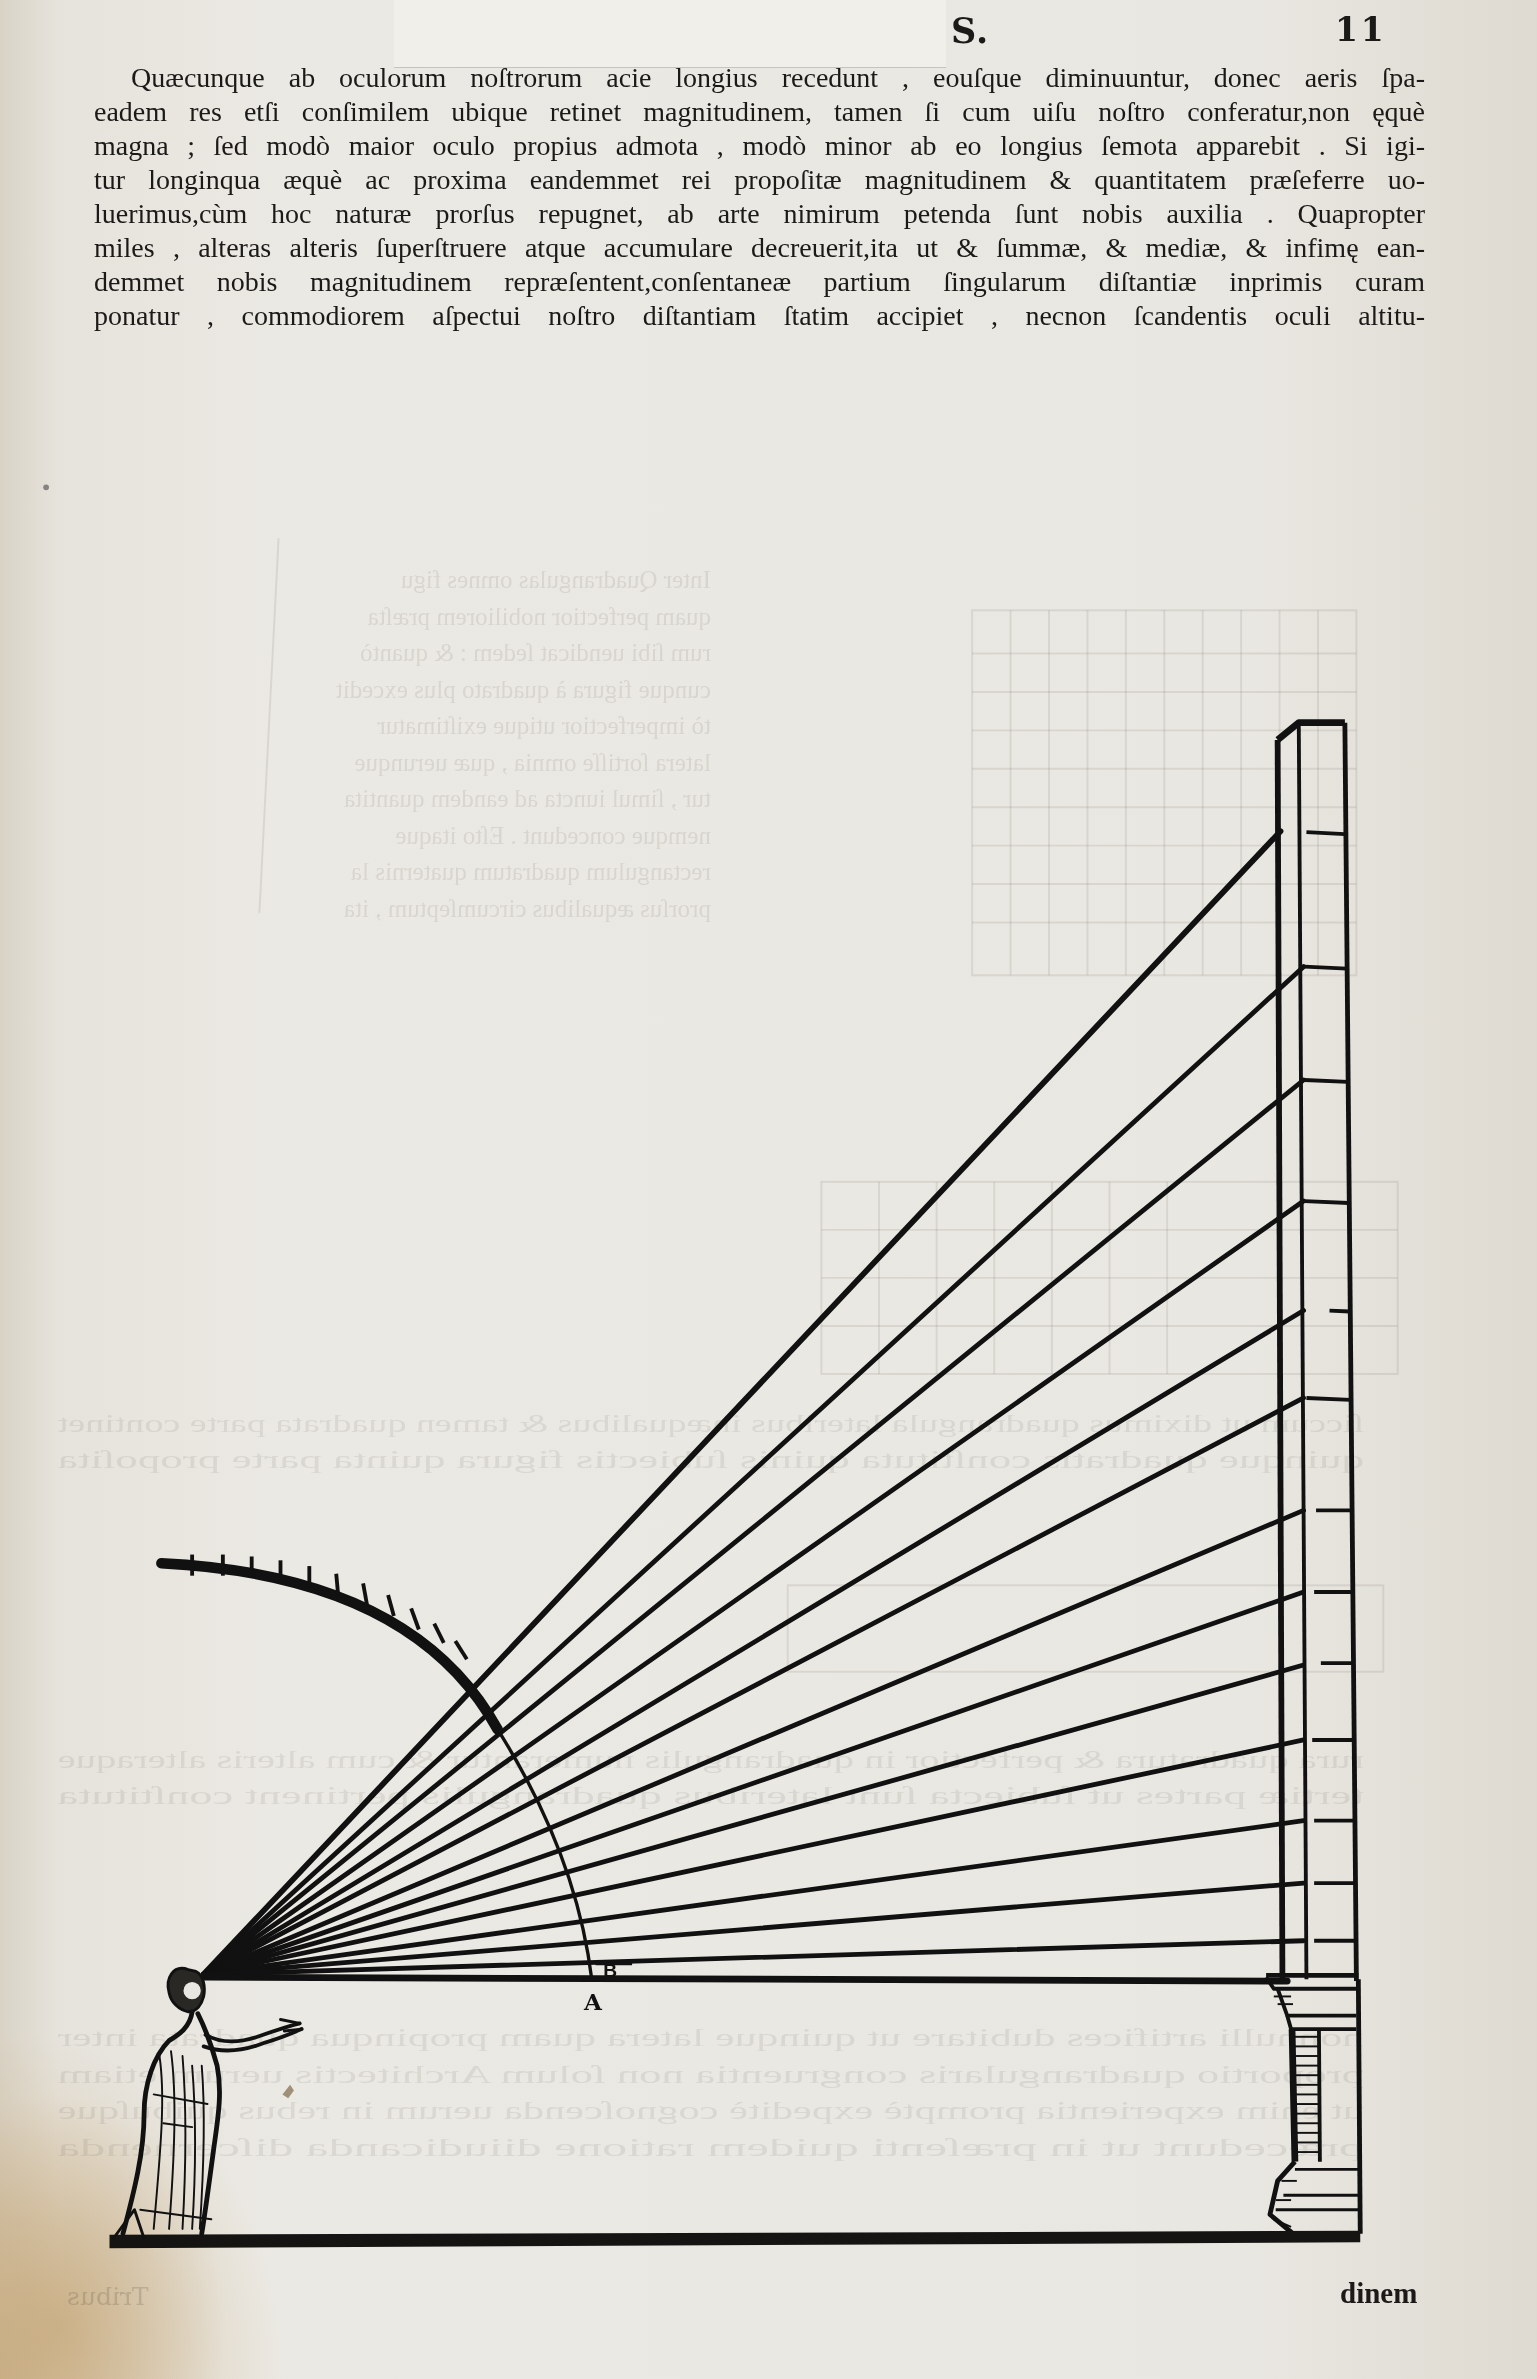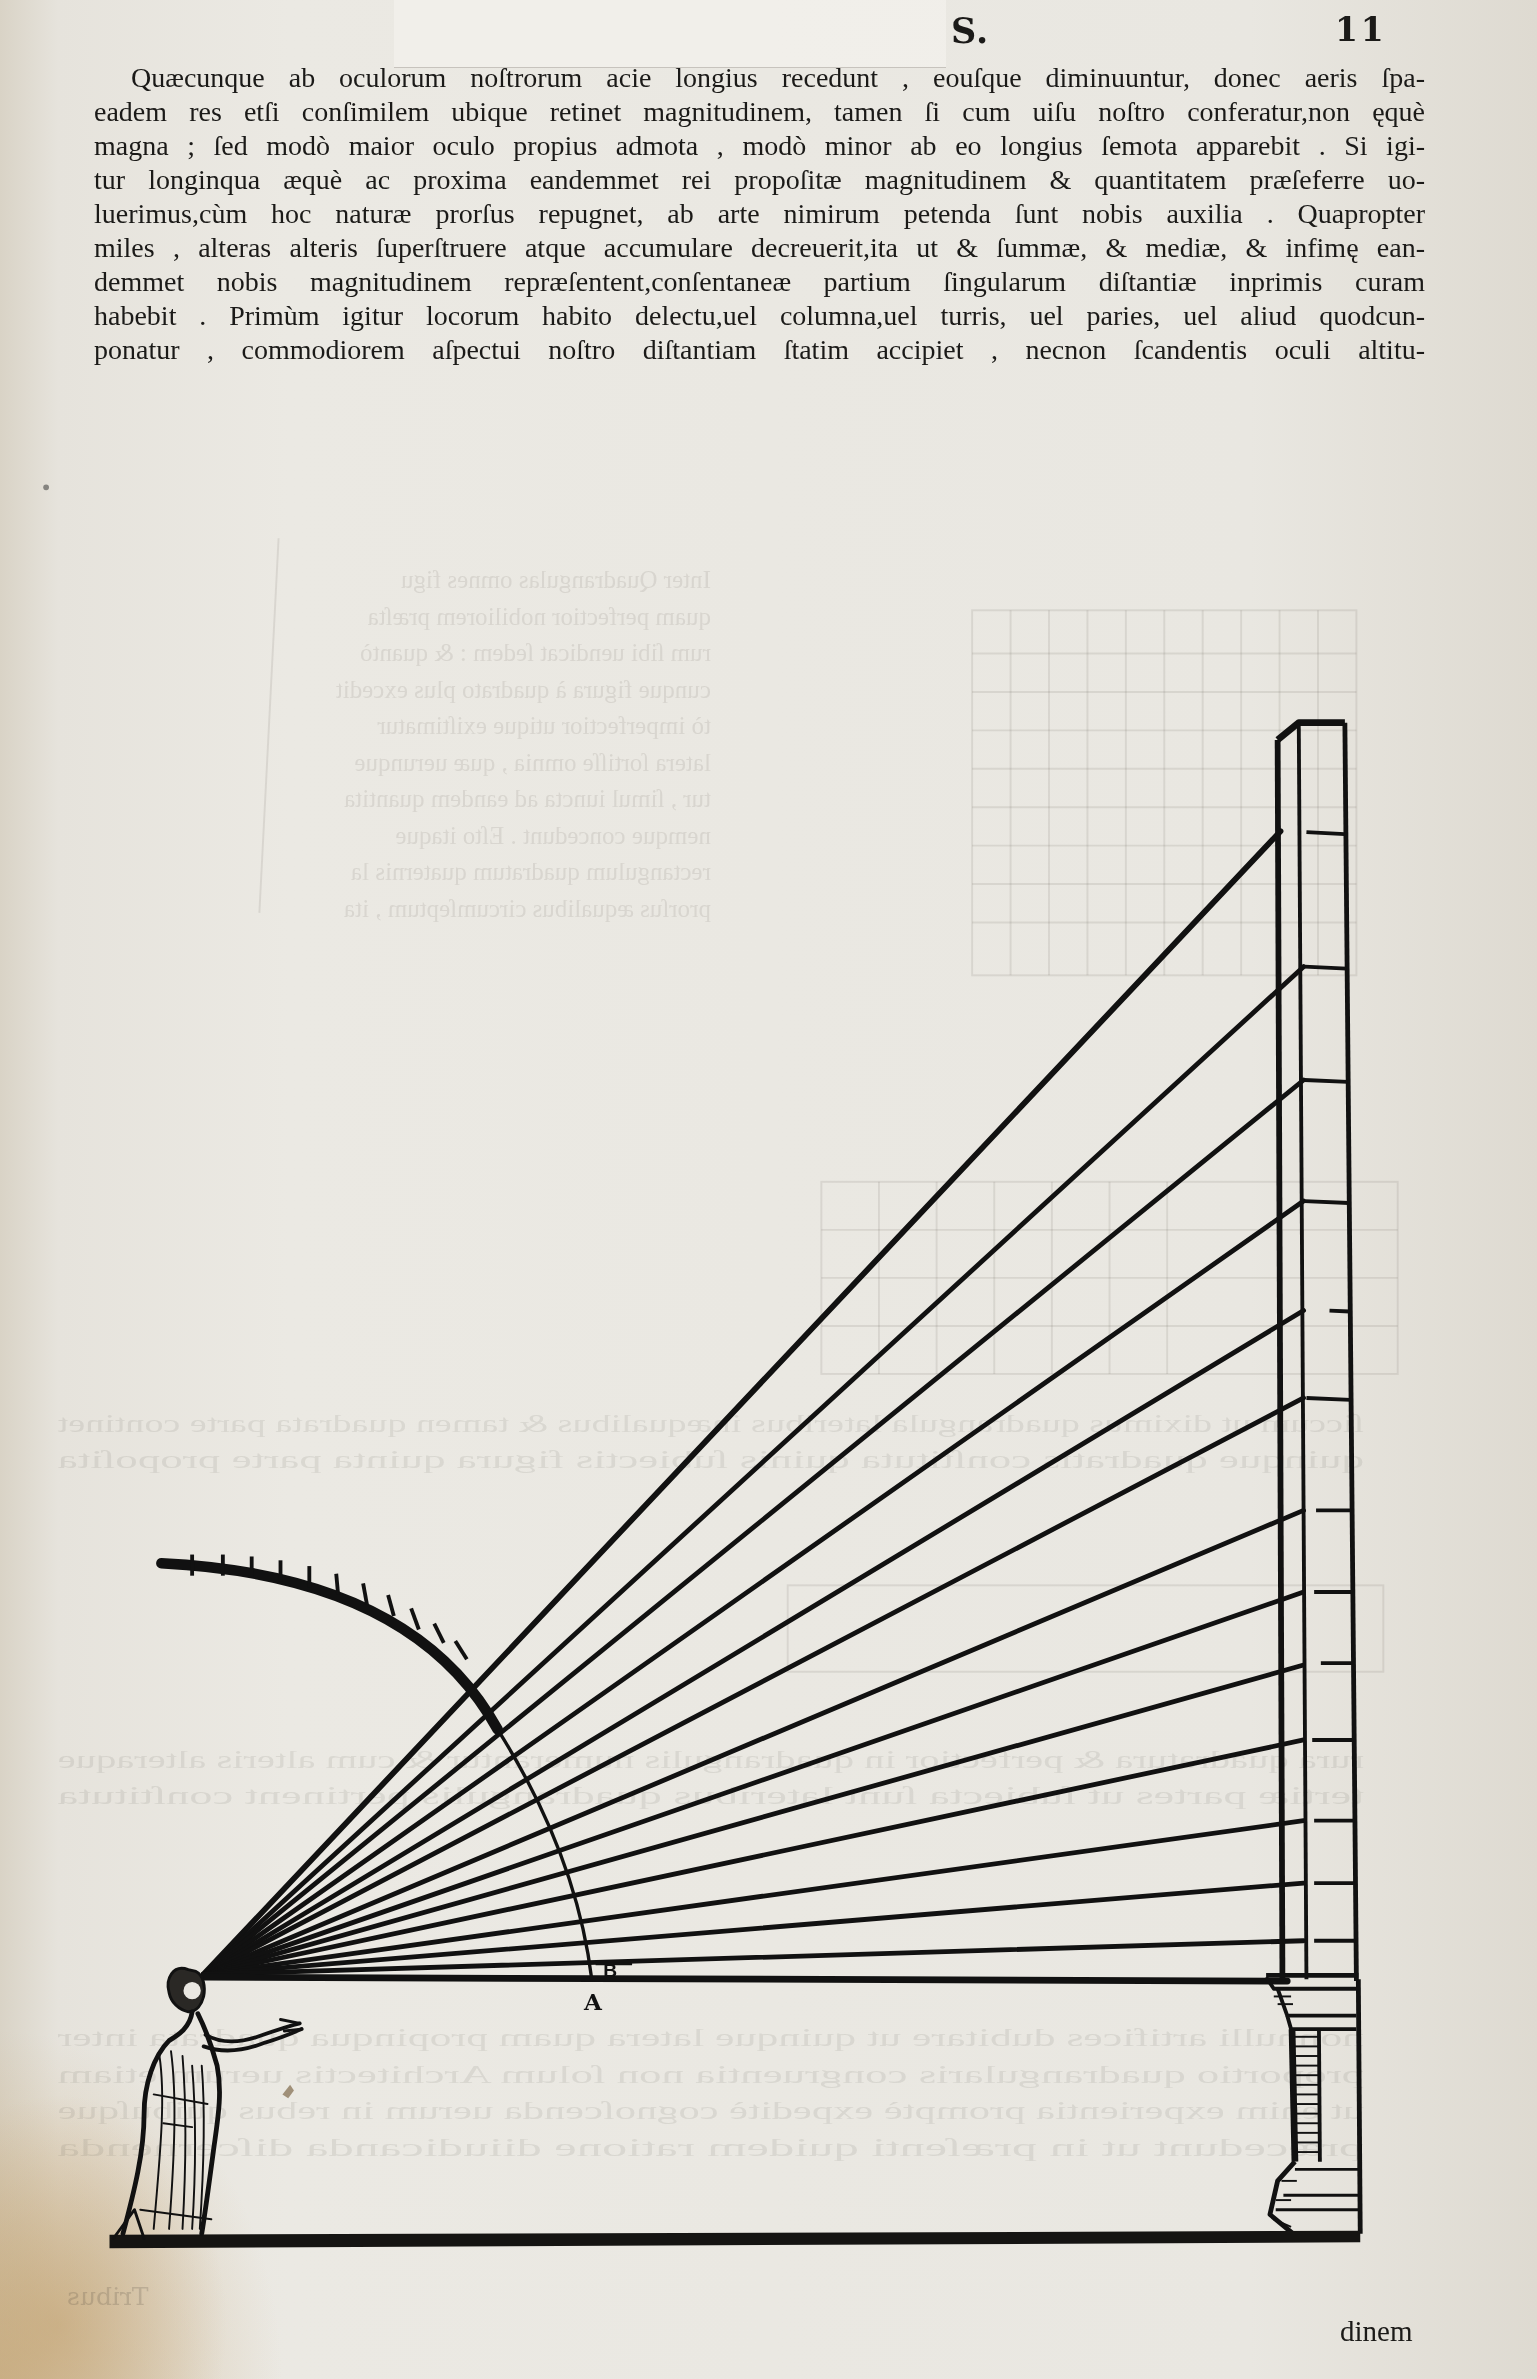--- a/index.html
+++ b/index.html
@@ -41,42 +41,41 @@
     text-align-last:justify; text-align:justify;
   }
   .main-text .line.indent { padding-left:37px; }
   .main-text .line.last { text-align-last:justify; }
   .catchword-left {
     position:absolute; left:67px; top:2282px; font-size:25px;
     color:rgba(60,55,50,0.18); transform:scaleX(-1);
   }
   .catchword {
     position:absolute; left:1340px; top:2277px;
-    font-family:"Liberation Serif",serif; font-size:29px; font-weight:normal;margin-top:38px;
+    font-family:"Liberation Serif",serif; font-size:29px; font-weight:bold;
   }
   svg.woodcut { position:absolute; left:0; top:0; }
 </style>
 </head>
 <body>
 
 <div class="paper"></div>
 <div class="tape"></div>
 
 <div class="running-head">S.</div>
 <div class="folio">11</div>
 
 <div class="main-text">
   <span class="line indent">Quæcunque ab oculorum noſtrorum acie longius recedunt , eouſque diminuuntur, donec aeris ſpa-</span>
   <span class="line">eadem res etſi conſimilem ubique retinet magnitudinem, tamen ſi cum uiſu noſtro conferatur,non ęquè</span>
   <span class="line">magna ; ſed modò maior oculo propius admota , modò minor ab eo longius ſemota apparebit . Si igi-</span>
   <span class="line">tur longinqua æquè ac proxima eandemmet rei propoſitæ magnitudinem &amp; quantitatem præſeferre uo-</span>
   <span class="line">luerimus,cùm hoc naturæ prorſus repugnet, ab arte nimirum petenda ſunt nobis auxilia . Quapropter</span>
   <span class="line">miles , alteras alteris ſuperſtruere atque accumulare decreuerit,ita ut &amp; ſummæ, &amp; mediæ, &amp; infimę ean-</span>
   <span class="line">demmet nobis magnitudinem repræſentent,conſentaneæ partium ſingularum diſtantiæ inprimis curam</span>
-  <span class="line">habebit . Primùm igitur locorum habito delectu,uel columna,uel turris, uel paries, uel aliud quodcun-</span>
   <span class="line last">ponatur , commodiorem aſpectui noſtro diſtantiam ſtatim accipiet , necnon ſcandentis oculi altitu-</span>
 </div>
 
 <svg class="woodcut" width="1537" height="2380" viewBox="0 0 1600 2477">
   <g stroke="rgba(90,85,75,0.12)" stroke-width="2" fill="none">
     <rect x="1012" y="635" width="400" height="380"></rect>
     <line x1="1012" y1="680" x2="1412" y2="680"></line>
       <line x1="1012" y1="720" x2="1412" y2="720"></line>
     <line x1="1012" y1="760" x2="1412" y2="760"></line>
       <line x1="1012" y1="800" x2="1412" y2="800"></line>

